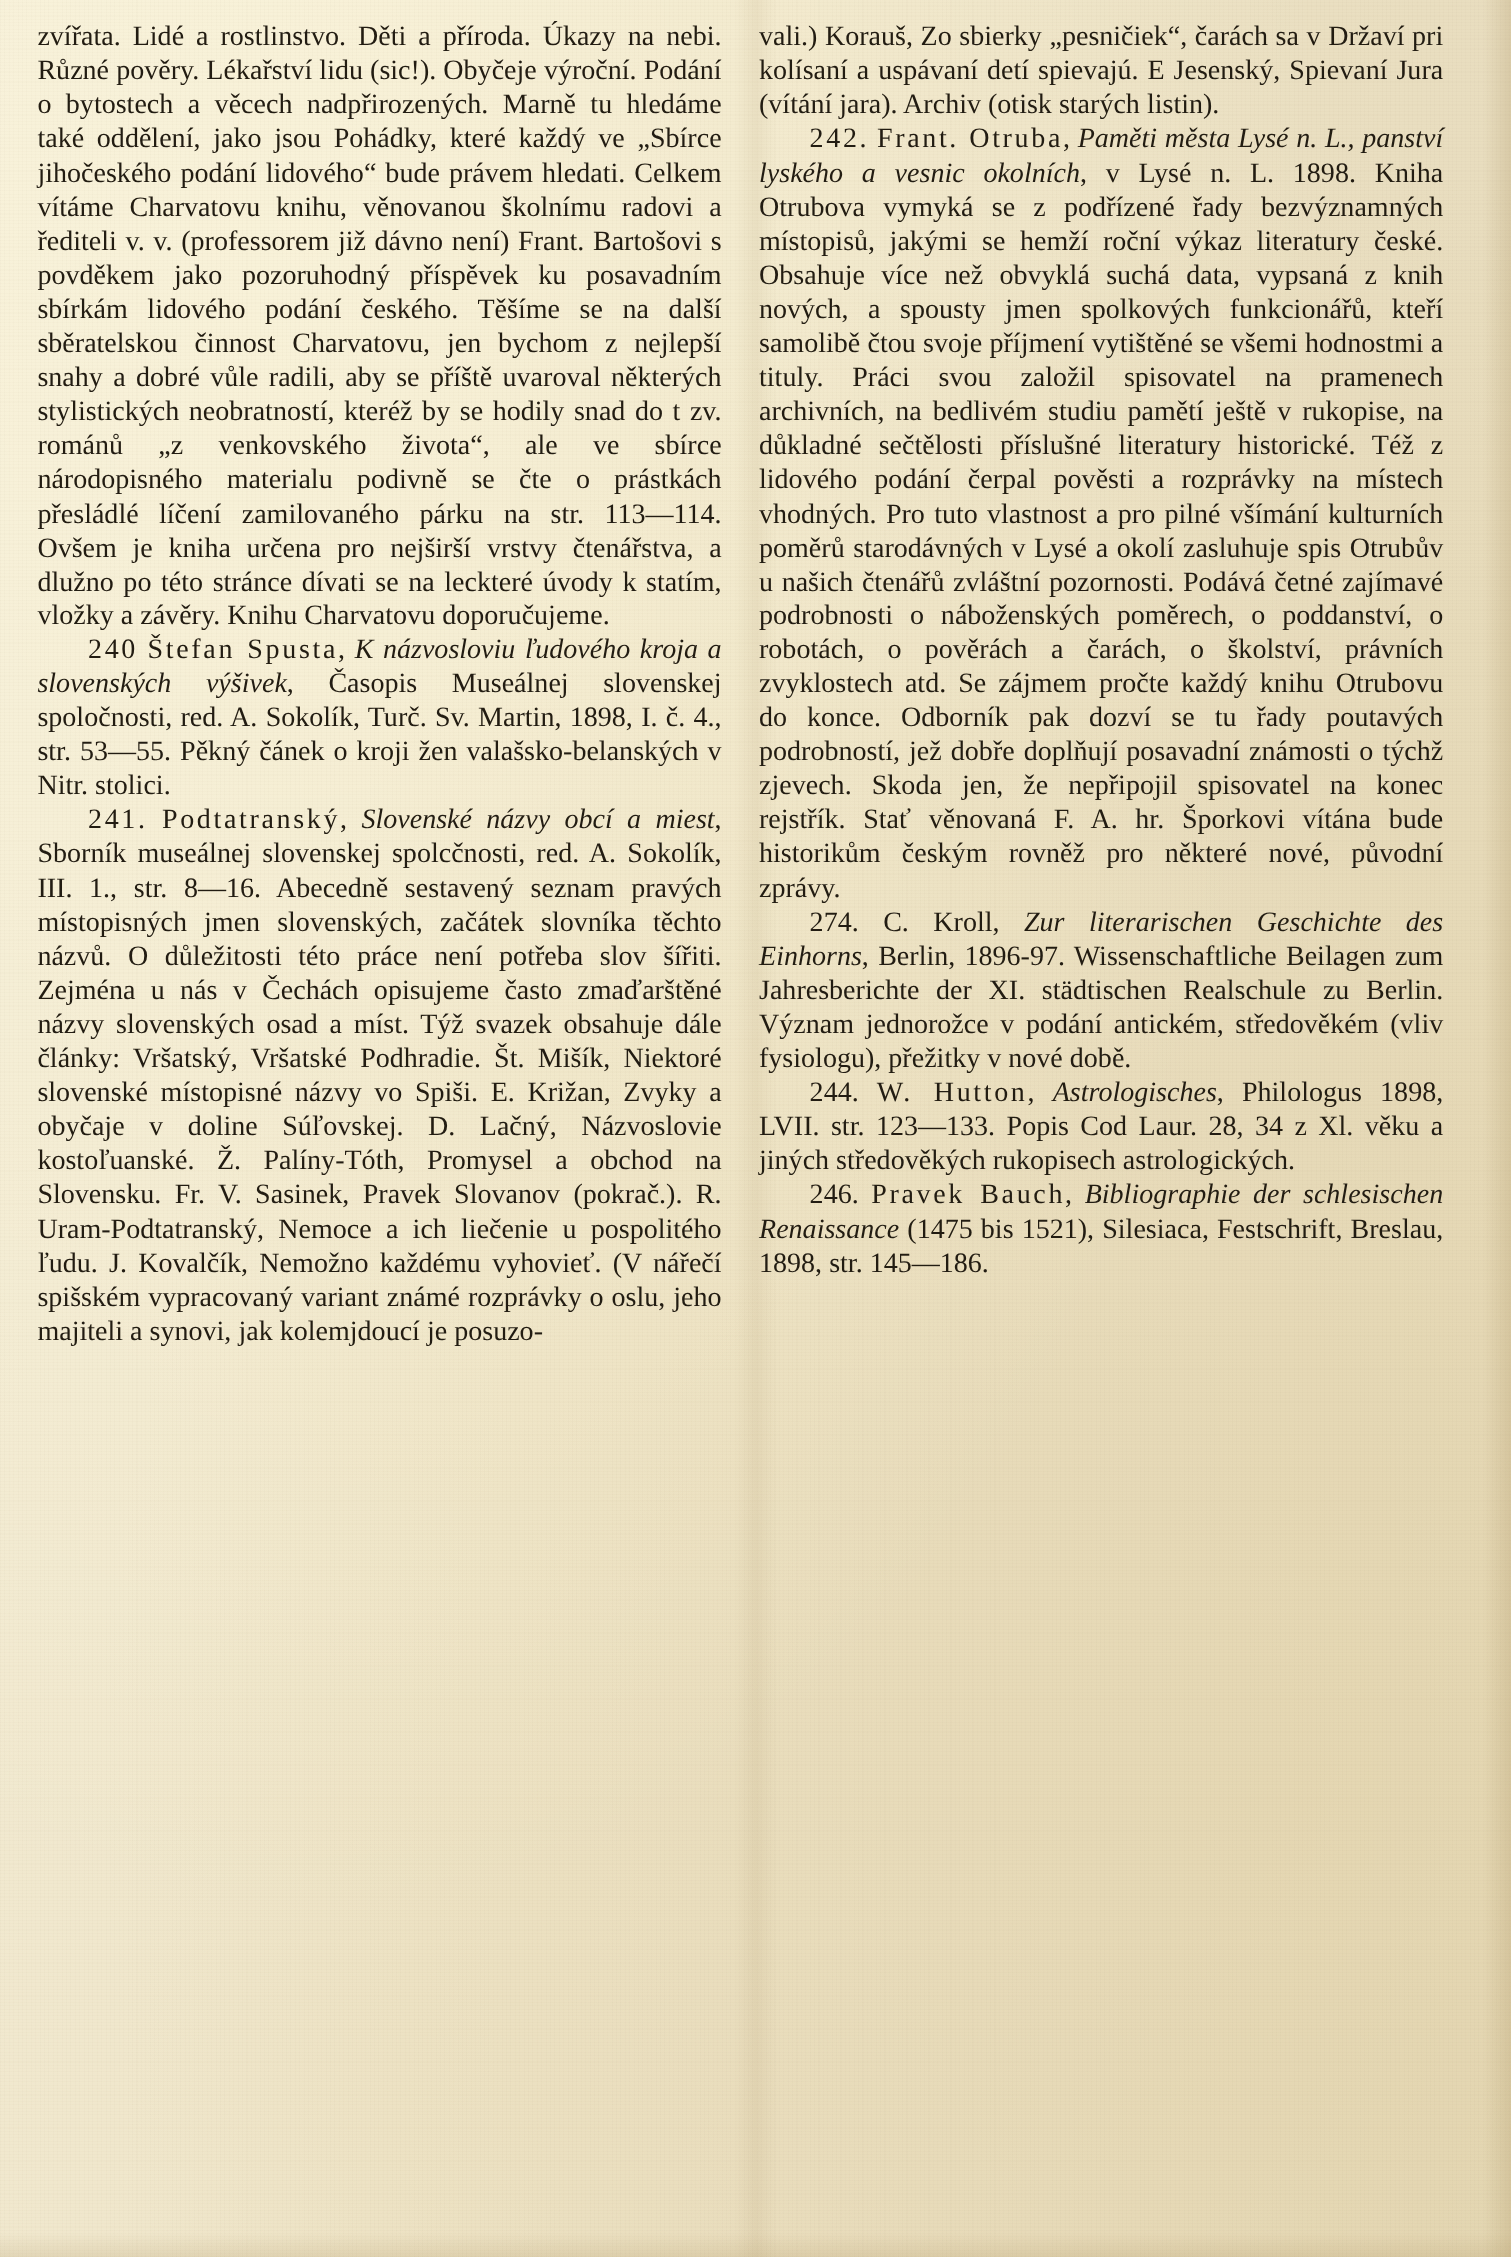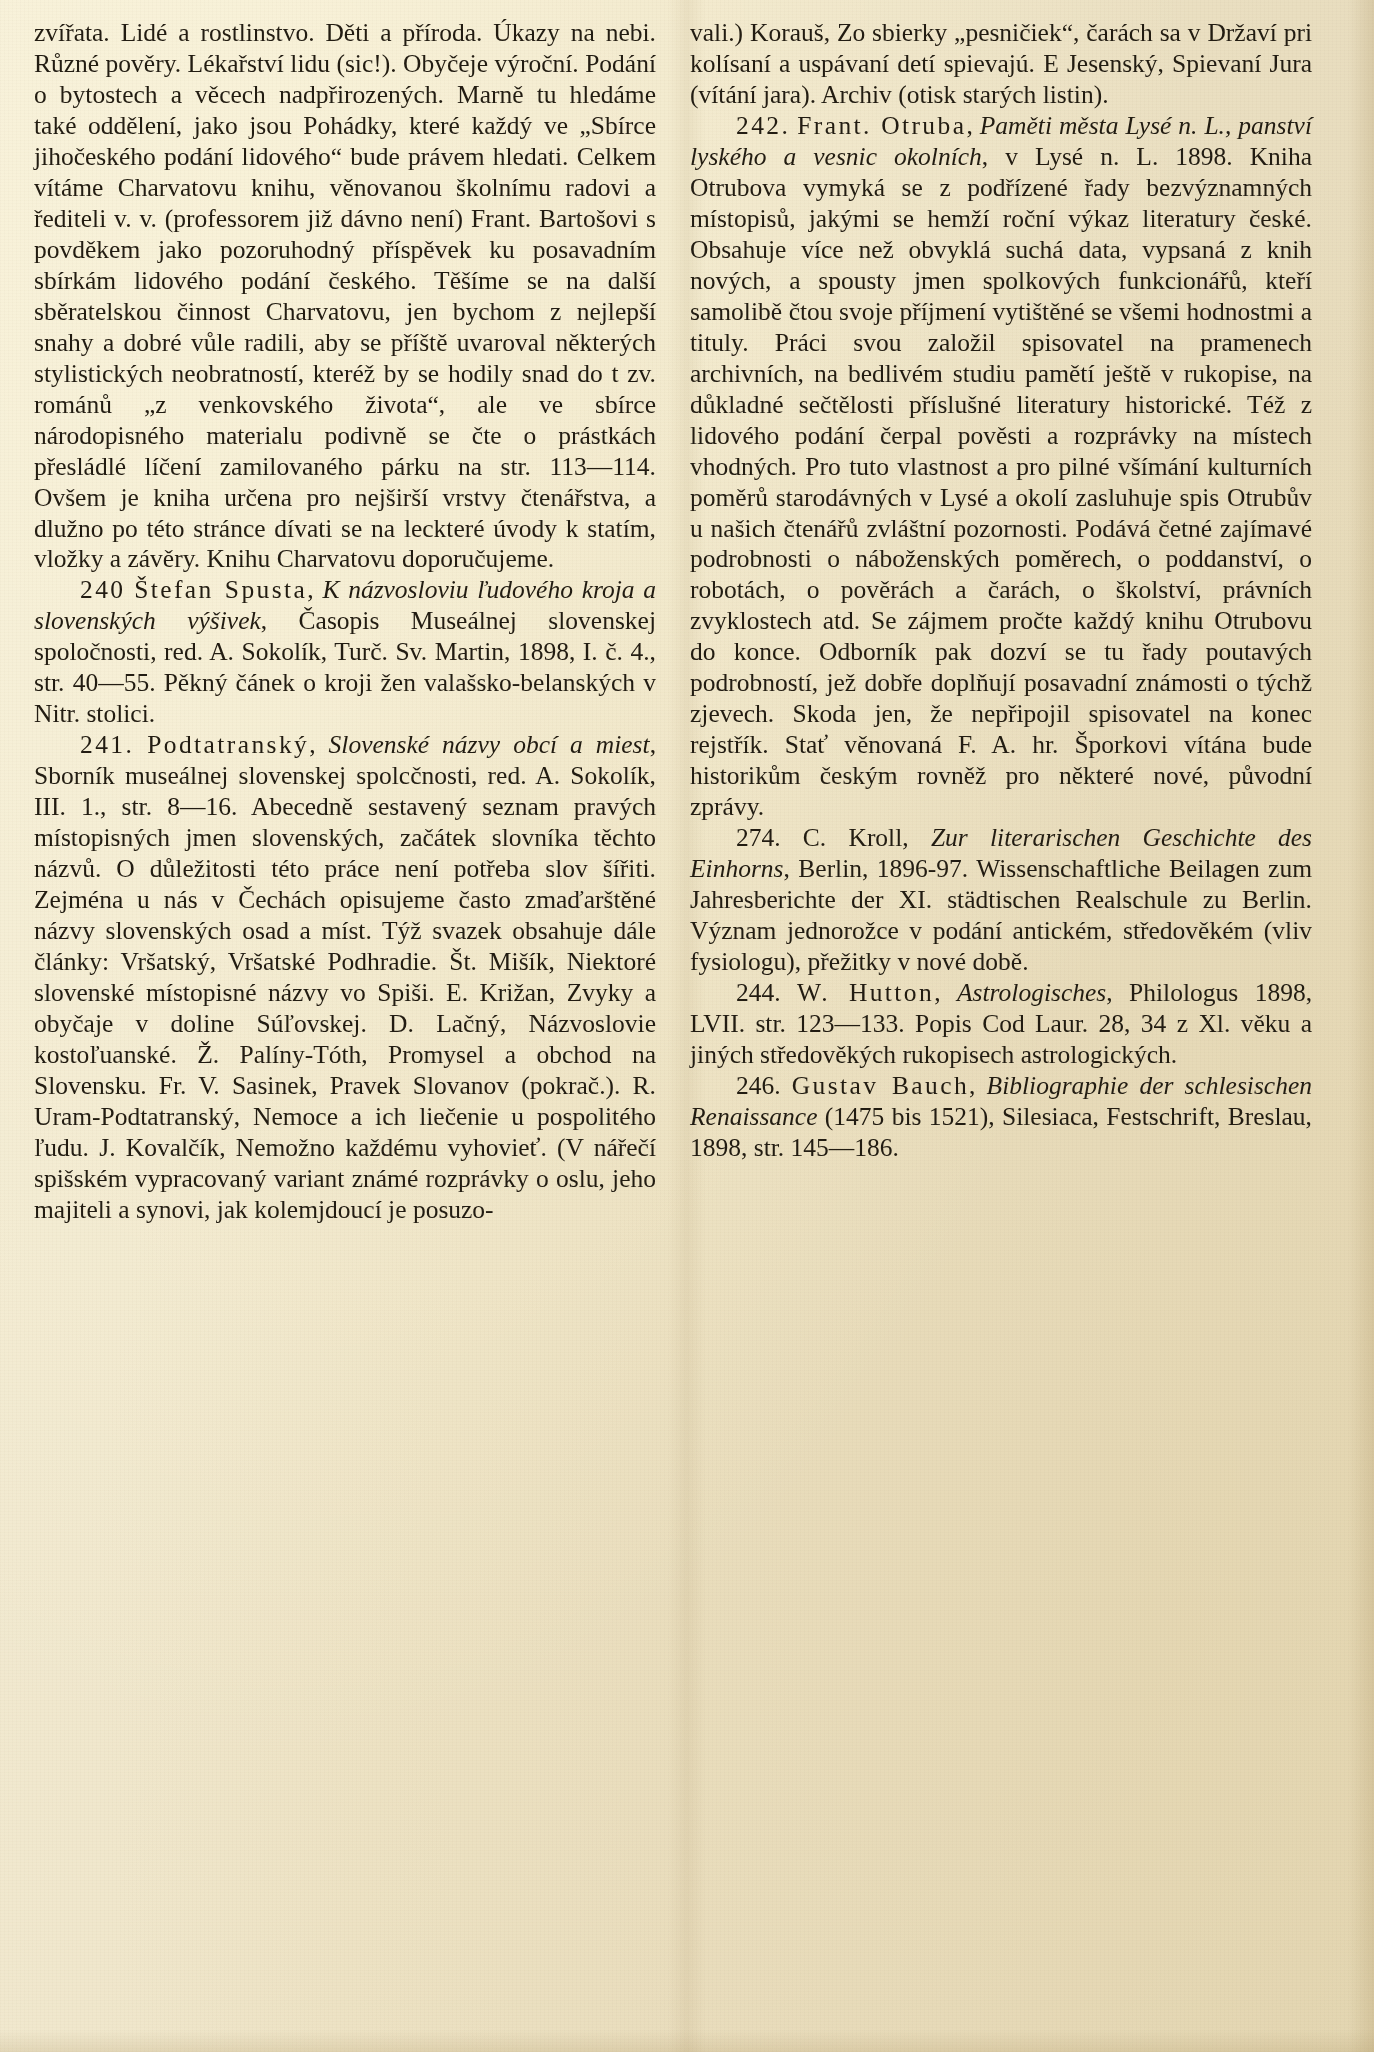--- a/index.html
+++ b/index.html
@@ -99,32 +99,32 @@
   <div class="grain"></div>
   <div class="gutter-shadow"></div>
   <div class="edge-dark"></div>
   <div class="edge-bottom"></div>
 
   <div class="columns">
 
     <div class="col">
       <p>zvířata. Lidé a rostlinstvo. Děti a příroda. Úkazy na nebi. Různé pověry. Lékařství lidu (sic!). Obyčeje výroční. Podání o bytostech a věcech nadpřirozených. Marně tu hledáme také oddělení, jako jsou Pohádky, které každý ve „Sbírce jihočeského podání lidového“ bude právem hledati. Celkem vítáme Charvatovu knihu, věnovanou školnímu radovi a řediteli v. v. (professorem již dávno není) Frant. Bartošovi s povděkem jako pozoruhodný příspěvek ku posavadním sbírkám lidového podání českého. Těšíme se na další sběratelskou činnost Charvatovu, jen bychom z nejlepší snahy a dobré vůle radili, aby se příště uvaroval některých stylistických neobratností, kteréž by se hodily snad do t zv. románů „z venkovského života“, ale ve sbírce národopisného materialu podivně se čte o prástkách přesládlé líčení zamilovaného párku na str. 113—114. Ovšem je kniha určena pro nejširší vrstvy čtenářstva, a dlužno po této stránce dívati se na leckteré úvody k statím, vložky a závěry. Knihu Charvatovu doporučujeme.</p>
 
-      <p class="indent"><span class="sp">240</span> <span class="sp">Štefan Spusta</span><span>, </span><span class="it">K názvosloviu ľudového kroja a slovenských výšivek</span><span>, Časopis Museálnej slovenskej spoločnosti, red. A. Sokolík, Turč. Sv. Martin, 1898, I. č. 4., str. 40—55. Pěkný čánek o kroji žen valašsko-belanských v Nitr. stolici.</span></p>
+      <p class="indent"><span class="sp">240</span> <span class="sp">Štefan Spusta</span><span>, </span><span class="it">K názvosloviu ľudového kroja a slovenských výšivek</span><span>, Časopis Museálnej slovenskej spoločnosti, red. A. Sokolík, Turč. Sv. Martin, 1898, I. č. 4., str. 53—55. Pěkný čánek o kroji žen valašsko-belanských v Nitr. stolici.</span></p>
 
       <p class="indent"><span class="sp">241.</span> <span class="sp">Podtatranský</span><span>, </span><span class="it">Slovenské názvy obcí a miest</span><span>, Sborník museálnej slovenskej spolcčnosti, red. A. Sokolík, III. 1., str. 8—16. Abecedně sestavený seznam pravých místopisných jmen slovenských, začátek slovníka těchto názvů. O důležitosti této práce není potřeba slov šířiti. Zejména u nás v Čechách opisujeme často zmaďarštěné názvy slovenských osad a míst. Týž svazek obsahuje dále články: Vršatský, Vršatské Podhradie. Št. Mišík, Niektoré slovenské místopisné názvy vo Spiši. E. Križan, Zvyky a obyčaje v doline Súľovskej. D. Lačný, Názvoslovie kostoľuanské. Ž. Palíny-Tóth, Promysel a obchod na Slovensku. Fr. V. Sasinek, Pravek Slovanov (pokrač.). R. Uram-Podtatranský, Nemoce a ich liečenie u pospolitého ľudu. J. Kovalčík, Nemožno každému vyhovieť. (V nářečí spišském vypracovaný variant známé rozprávky o oslu, jeho majiteli a synovi, jak kolemjdoucí je posuzo-</span></p>
     </div>
 
     <div class="col">
       <p>vali.) Korauš, Zo sbierky „pesničiek“, čarách sa v Državí pri kolísaní a uspávaní detí spievajú. E Jesenský, Spievaní Jura (vítání jara). Archiv (otisk starých listin).</p>
 
       <p class="indent"><span class="sp">242.</span> <span class="sp">Frant. Otruba</span><span>, </span><span class="it">Paměti města Lysé n. L., panství lyského a vesnic okolních</span><span>, v Lysé n. L. 1898. Kniha Otrubova vymyká se z podřízené řady bezvýznamných místopisů, jakými se hemží roční výkaz literatury české. Obsahuje více než obvyklá suchá data, vypsaná z knih nových, a spousty jmen spolkových funkcionářů, kteří samolibě čtou svoje příjmení vytištěné se všemi hodnostmi a tituly. Práci svou založil spisovatel na pramenech archivních, na bedlivém studiu pamětí ještě v rukopise, na důkladné sečtělosti příslušné literatury historické. Též z lidového podání čerpal pověsti a rozprávky na místech vhodných. Pro tuto vlastnost a pro pilné všímání kulturních poměrů starodávných v Lysé a okolí zasluhuje spis Otrubův u našich čtenářů zvláštní pozornosti. Podává četné zajímavé podrobnosti o náboženských poměrech, o poddanství, o robotách, o pověrách a čarách, o školství, právních zvyklostech atd. Se zájmem pročte každý knihu Otrubovu do konce. Odborník pak dozví se tu řady poutavých podrobností, jež dobře doplňují posavadní známosti o týchž zjevech. Skoda jen, že nepřipojil spisovatel na konec rejstřík. Stať věnovaná F. A. hr. Šporkovi vítána bude historikům českým rovněž pro některé nové, původní zprávy.</span></p>
 
       <p class="indent"><span>274.</span> <span>C. Kroll</span><span>, </span><span class="it">Zur literarischen Geschichte des Einhorns</span><span>, Berlin, 1896-97. Wissenschaftliche Beilagen zum Jahresberichte der XI. städtischen Realschule zu Berlin. Význam jednorožce v podání antickém, středověkém (vliv fysiologu), přežitky v nové době.</span></p>
 
       <p class="indent"><span>244.</span> <span class="sp">W. Hutton</span><span>, </span><span class="it">Astrologisches</span><span>, Philologus 1898, LVII. str. 123—133. Popis Cod Laur. 28, 34 z Xl. věku a jiných středověkých rukopisech astrologických.</span></p>
 
 
-      <p class="indent"><span>246.</span> <span class="sp">Gustav Bauch</span><span>, </span><span class="it">Bibliographie der schlesischen Renaissance</span><span> (1475 bis 1521), Silesiaca, Festschrift, Breslau, 1898, str. 145—186.</span></p>
+      <p class="indent"><span>246.</span> <span class="sp">Pravek Bauch</span><span>, </span><span class="it">Bibliographie der schlesischen Renaissance</span><span> (1475 bis 1521), Silesiaca, Festschrift, Breslau, 1898, str. 145—186.</span></p>
     </div>
 
   </div>
 </div>
 
 </body></html>

